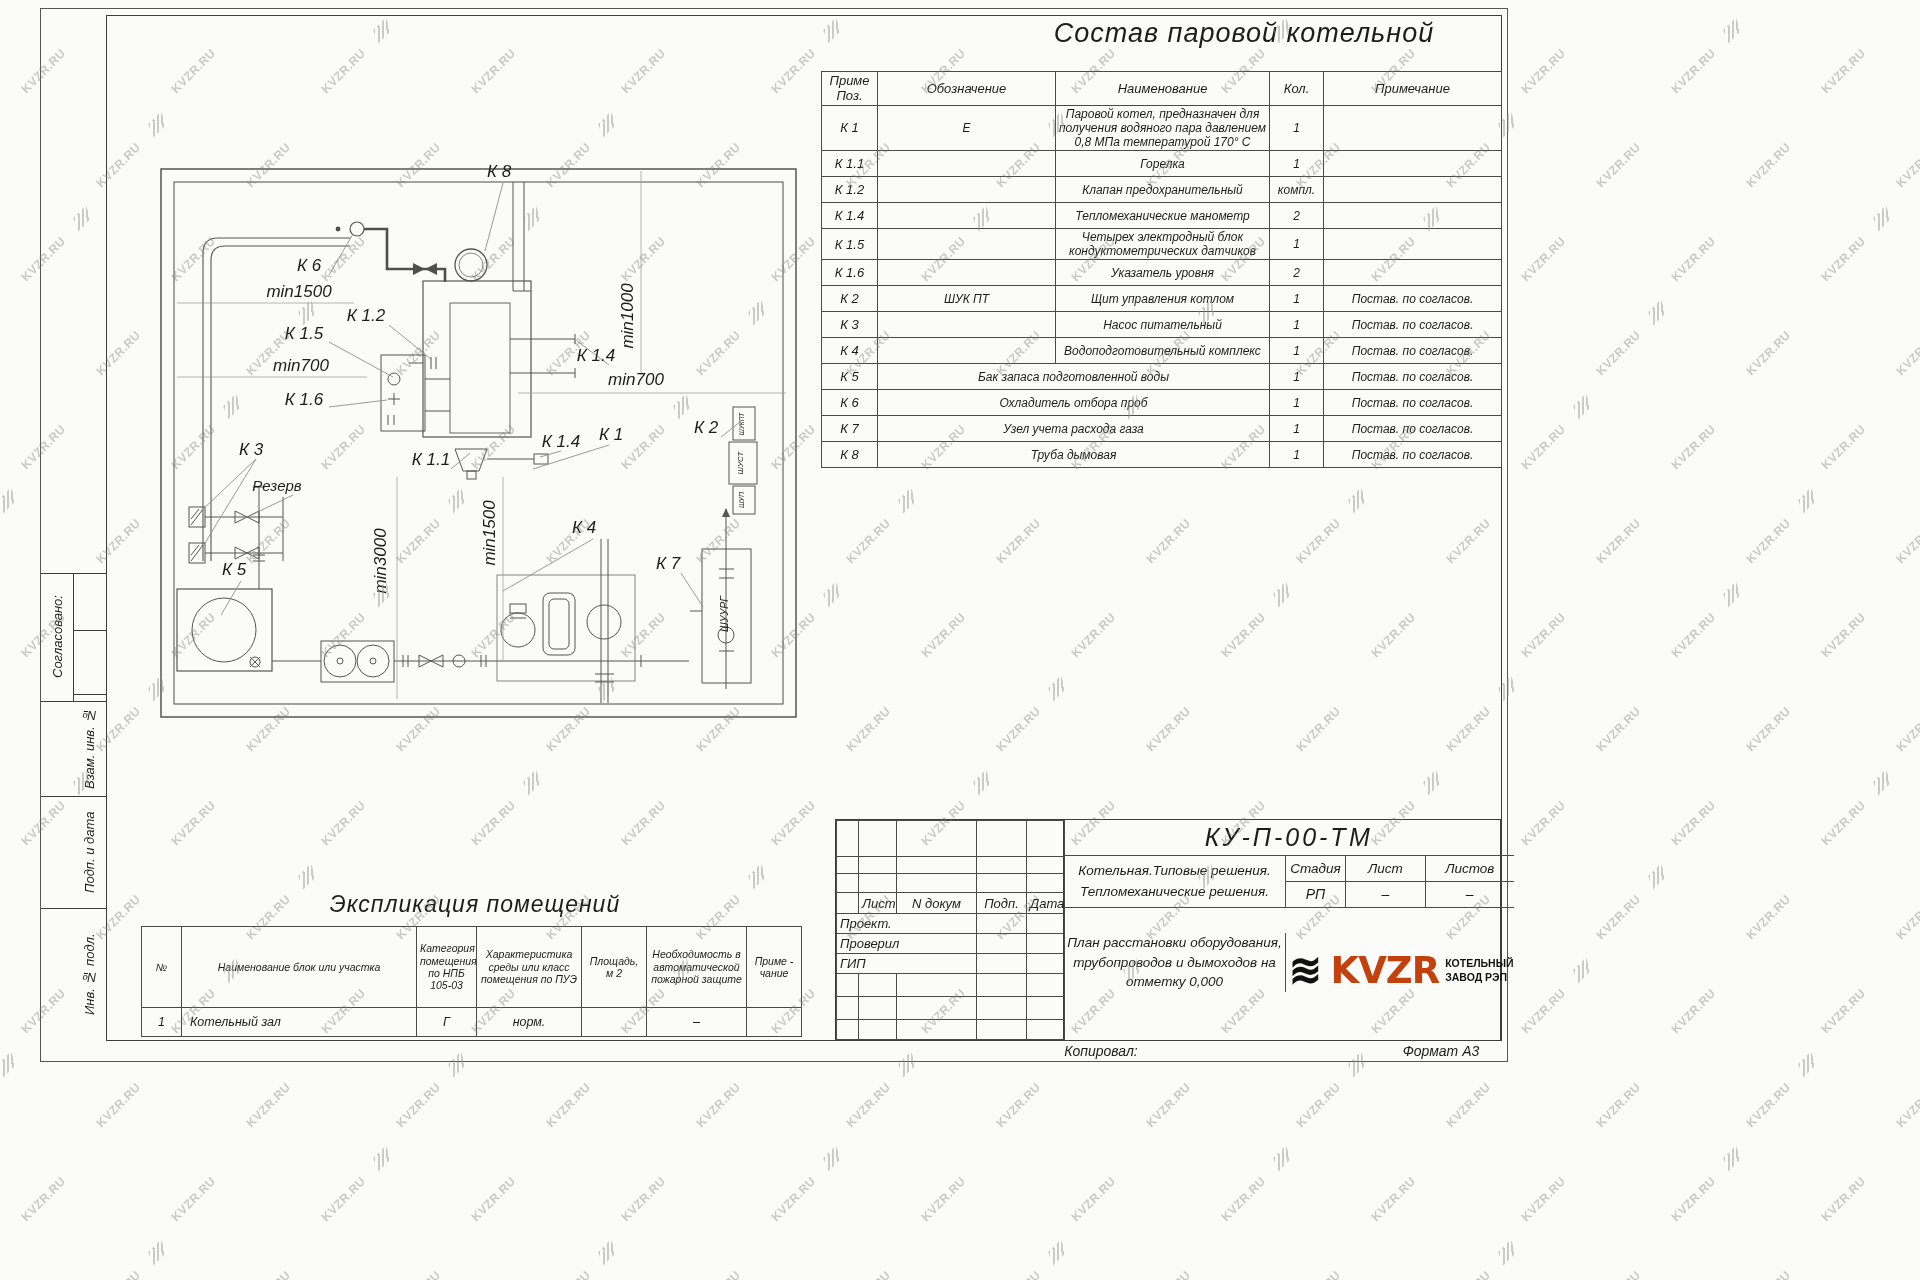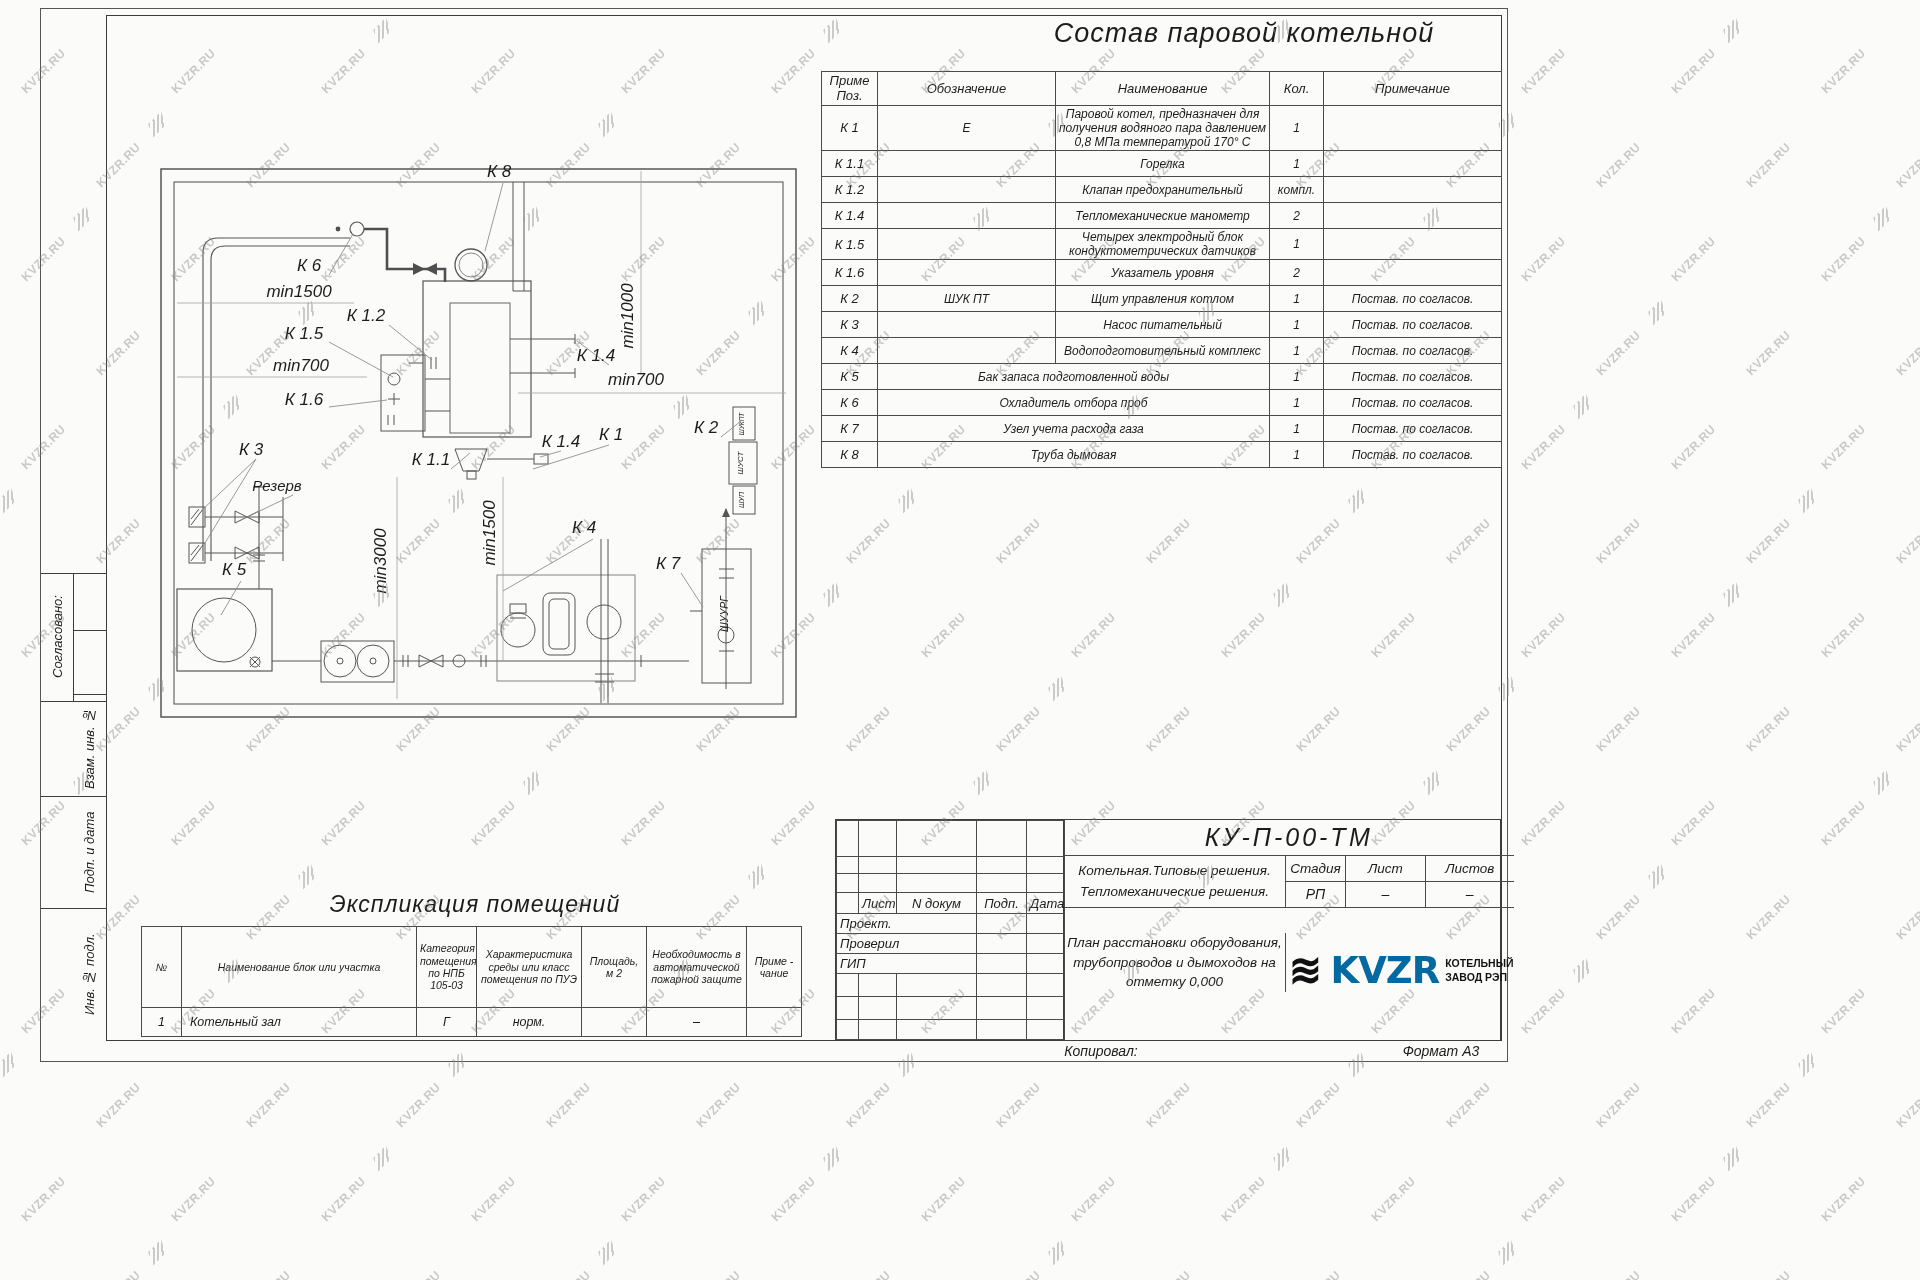--- a/index.html
+++ b/index.html
@@ -50,21 +50,21 @@
   #tb-stage .srow{display:flex;flex:1;}
   #tb-stage .scell{border-right:1px solid #4a4a4a;border-bottom:1px solid #4a4a4a;box-sizing:border-box;
           display:flex;align-items:center;justify-content:center;font-style:italic;font-size:13.5px;}
   #tb-stage .scell:last-child{border-right:none;}
   #tb-stage .vrow .scell{border-bottom:none;font-size:14px;}
   #tb-r4{height:84px;border-bottom:none;padding:0;align-items:flex-end;}
   #tb-name{width:222px;border-right:1px solid #4a4a4a;box-sizing:border-box;display:flex;flex-direction:column;
           align-items:center;justify-content:center;font-size:13.5px;font-style:italic;line-height:1.45;}
   #tb-logo{flex:1;display:flex;align-items:center;justify-content:center;gap:6px;}
   #logo-glyph{font-size:46px;font-weight:bold;color:#111;line-height:0.8;transform:scaleX(0.85);}
-  #logo-word{font-size:37px;font-weight:800;color:#0369a1;letter-spacing:-1px;font-family:"DejaVu Sans",sans-serif;}
+  #logo-word{font-size:37px;font-weight:800;color:#c2410c;letter-spacing:-1px;font-family:"DejaVu Sans",sans-serif;}
   #logo-caption{display:flex;flex-direction:column;font-size:10.5px;font-weight:bold;color:#111;line-height:1.3;}
   .below-frame{font-size:14px;font-style:italic;}
   
   #wm-layer{left:0;top:0;width:1920px;height:1280px;pointer-events:none;z-index:30;}
   .wm-t{position:absolute;font-size:12px;font-weight:600;color:rgba(125,125,125,0.40);
         transform:rotate(-45deg);letter-spacing:0.5px;white-space:nowrap;}
   .wm-i{position:absolute;width:18px;height:13px;opacity:0.45;transform:rotate(-45deg) skewX(-25deg);
         background:repeating-linear-gradient(115deg,#8f8f8f 0 2.5px,transparent 2.5px 5.5px);}
   svg text{font-family:"Liberation Sans",sans-serif;}
 </style>

